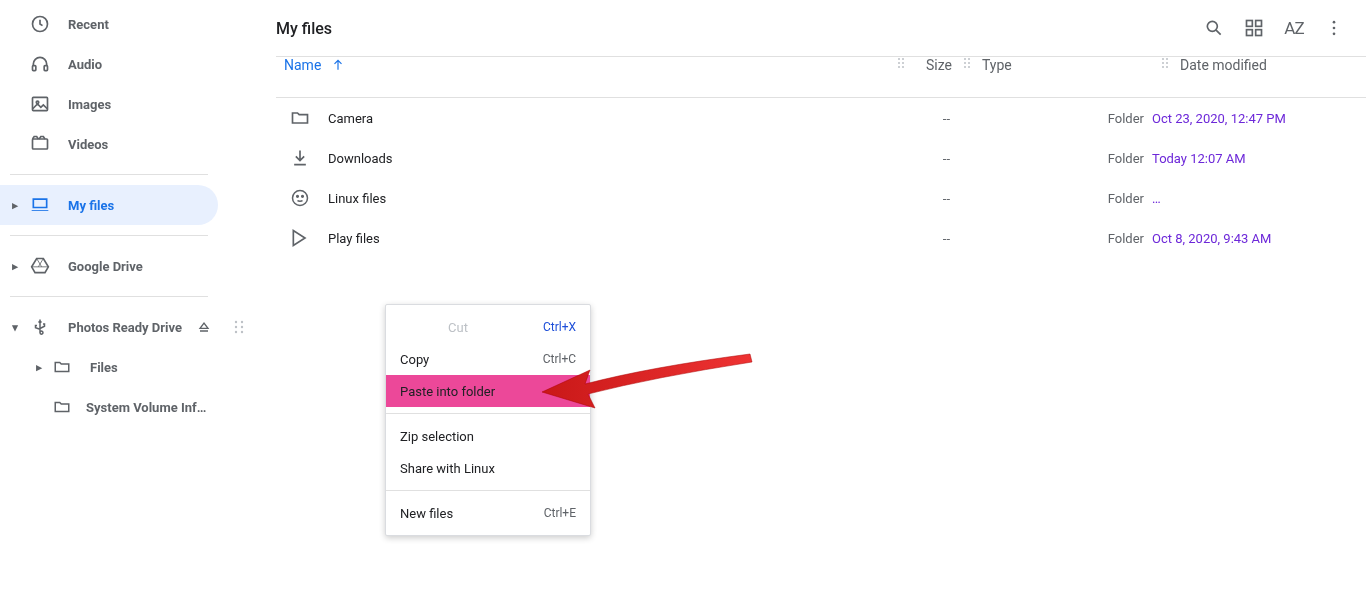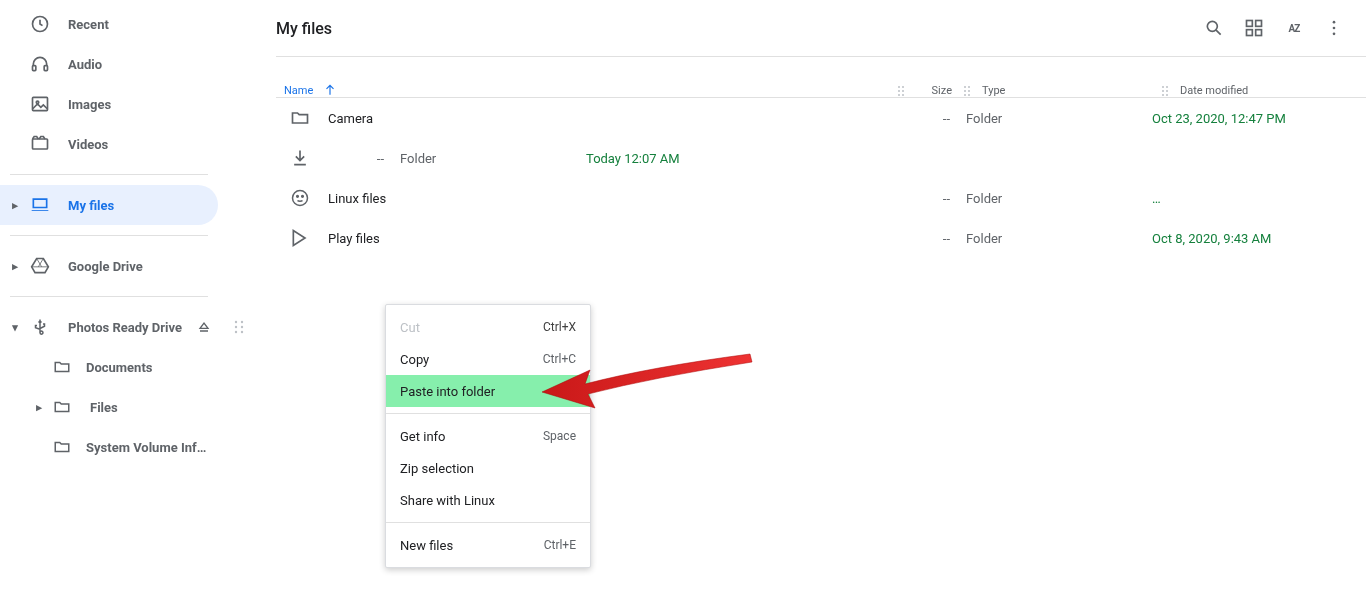--- a/index.html
+++ b/index.html
@@ -96,26 +96,26 @@
   width: 40px;
   height: 40px;
   display: flex;
   align-items: center;
   justify-content: center;
   color: #5f6368;
   cursor: pointer;
 }
 .hdrrow {
   display: flex;
-  align-items: flex-end;
+  align-items: flex-start;
   height: 42px;
   border-top: 1px solid #e0e0e0;
   border-bottom: 1px solid #e0e0e0;
   color: #5f6368;
-  font-size: 11px;
+  font-size: 14px;
 }
 .col-name { flex: 0 0 618px; padding-left: 8px; display: flex; align-items: center; }
 .col-size { flex: 0 0 52px; text-align: right; padding-right: 8px; }
 .col-type { flex: 0 0 184px; padding-left: 8px; }
 .col-date { flex: 1; padding-left: 8px; }
 .hdrrow .col-name { color: #1a73e8; }
 .hdrrow .sort-arrow { margin-left: 10px; color: #1a73e8; }
 .resize-handle {
   width: 14px;
   color: #bdc1c6;
@@ -136,22 +136,22 @@
   margin-left: 14px;
   margin-right: 18px;
   display: flex;
   align-items: center;
   justify-content: center;
   color: #5f6368;
   flex-shrink: 0;
 }
 .file-row .fname { flex: 0 0 566px; }
 .file-row .fsize { flex: 0 0 64px; text-align: right; padding-right: 8px; color: #5f6368; }
-.file-row .ftype { flex: 0 0 186px; padding-left: 8px; color: #5f6368; }
-.file-row .fdate { flex: 1; padding-left: 8px; color: #15803d; }
+.file-row .ftype { flex: 0 0 186px; padding-left: 8px; color: #5f6368; text-align: right; }
+.file-row .fdate { flex: 1; padding-left: 8px; color: #6d28d9; }
 
 .context-menu {
   position: absolute;
   left: 385px;
   top: 304px;
   width: 206px;
   background: #fff;
   border: 1px solid #dadce0;
   box-shadow: 0 2px 6px rgba(0,0,0,0.2);
   padding: 6px 0;
@@ -161,24 +161,24 @@
 .cm-item {
   display: flex;
   align-items: center;
   justify-content: space-between;
   height: 32px;
   padding: 0 14px;
   font-size: 13px;
   color: #202124;
   cursor: pointer;
 }
-.cm-item.disabled { color: #bdc1c6; cursor: default; }
-.cm-item.highlight { background: #86efac; }
+.cm-item.disabled { color: #bdc1c6; cursor: default; margin-left: 48px; }
+.cm-item.highlight { background: #ec4899; }
 .cm-item .shortcut { color: #5f6368; font-size: 12px; }
-.cm-item.disabled .shortcut { color: #404040; }
+.cm-item.disabled .shortcut { color: #1d4ed8; }
 .cm-sep { height: 1px; background: #e0e0e0; margin: 6px 0; }
 
 .arrow {
   position: absolute;
   left: 540px;
   top: 352px;
   z-index: 20;
   pointer-events: none;
 }
 svg { display: block; }
@@ -265,28 +265,20 @@
         <svg width="10" height="14" viewBox="0 0 10 14" fill="currentColor">
           <circle cx="2" cy="2" r="1.2"></circle>
           <circle cx="8" cy="2" r="1.2"></circle>
           <circle cx="2" cy="7" r="1.2"></circle>
           <circle cx="8" cy="7" r="1.2"></circle>
           <circle cx="2" cy="12" r="1.2"></circle>
           <circle cx="8" cy="12" r="1.2"></circle>
         </svg>
       </span>
   </div>
-  <div class="sidebar-item nested">
-    <span class="icon">
-        <svg width="18" height="18" viewBox="0 0 24 24" fill="none" stroke="currentColor" stroke-width="2">
-          <path d="M3 6h6l2 2h10v10H3z"></path>
-        </svg>
-      </span>
-    <span>Documents</span>
-  </div>
   <div class="sidebar-item nested2">
     <span class="exp">▸</span>
     <span class="icon">
         <svg width="18" height="18" viewBox="0 0 24 24" fill="none" stroke="currentColor" stroke-width="2">
           <path d="M3 6h6l2 2h10v10H3z"></path>
         </svg>
       </span>
     <span>Files</span>
   </div>
   <div class="sidebar-item nested">
@@ -310,21 +302,21 @@
       </div>
     <div class="hbtn">
         <svg width="20" height="20" viewBox="0 0 24 24" fill="none" stroke="currentColor" stroke-width="2">
           <rect x="3" y="3" width="7" height="7"></rect>
           <rect x="14" y="3" width="7" height="7"></rect>
           <rect x="3" y="14" width="7" height="7"></rect>
           <rect x="14" y="14" width="7" height="7"></rect>
         </svg>
       </div>
     <div class="hbtn">
-        <span style="font-size:10px;font-weight:700;letter-spacing:-1px">AZ</span>
+        <span style="font-size:17px;font-weight:400;letter-spacing:-1px">AZ</span>
       </div>
     <div class="hbtn">
         <svg width="20" height="20" viewBox="0 0 24 24" fill="currentColor">
           <circle cx="12" cy="5" r="1.6"></circle>
           <circle cx="12" cy="12" r="1.6"></circle>
           <circle cx="12" cy="19" r="1.6"></circle>
         </svg>
       </div>
   </div>
 
@@ -382,20 +374,21 @@
     <span class="fsize">--</span>
     <span class="ftype">Folder</span>
     <span class="fdate">Oct 23, 2020, 12:47 PM</span>
   </div>
   <div class="file-row">
     <span class="ficon">
         <svg width="20" height="20" viewBox="0 0 24 24" fill="none" stroke="currentColor" stroke-width="2">
           <path d="M12 3v12M7 10l5 5 5-5M5 20h14"></path>
         </svg>
       </span>
+    <span class="fname">Downloads</span>
     <span class="fsize">--</span>
     <span class="ftype">Folder</span>
     <span class="fdate">Today 12:07 AM</span>
   </div>
   <div class="file-row">
     <span class="ficon">
         <svg width="20" height="20" viewBox="0 0 24 24" fill="none" stroke="currentColor" stroke-width="1.8">
           <circle cx="12" cy="12" r="9"></circle>
           <circle cx="9" cy="10" r="1" fill="currentColor"></circle>
           <circle cx="15" cy="10" r="1" fill="currentColor"></circle>
@@ -426,24 +419,20 @@
     <span class="shortcut">Ctrl+X</span>
   </div>
   <div class="cm-item">
     <span>Copy</span>
     <span class="shortcut">Ctrl+C</span>
   </div>
   <div class="cm-item highlight">
     <span>Paste into folder</span>
   </div>
   <div class="cm-sep"></div>
-  <div class="cm-item">
-    <span>Get info</span>
-    <span class="shortcut">Space</span>
-  </div>
   <div class="cm-item">
     <span>Zip selection</span>
   </div>
   <div class="cm-item">
     <span>Share with Linux</span>
   </div>
   <div class="cm-sep"></div>
   <div class="cm-item">
     <span>New files</span>
     <span class="shortcut">Ctrl+E</span>

